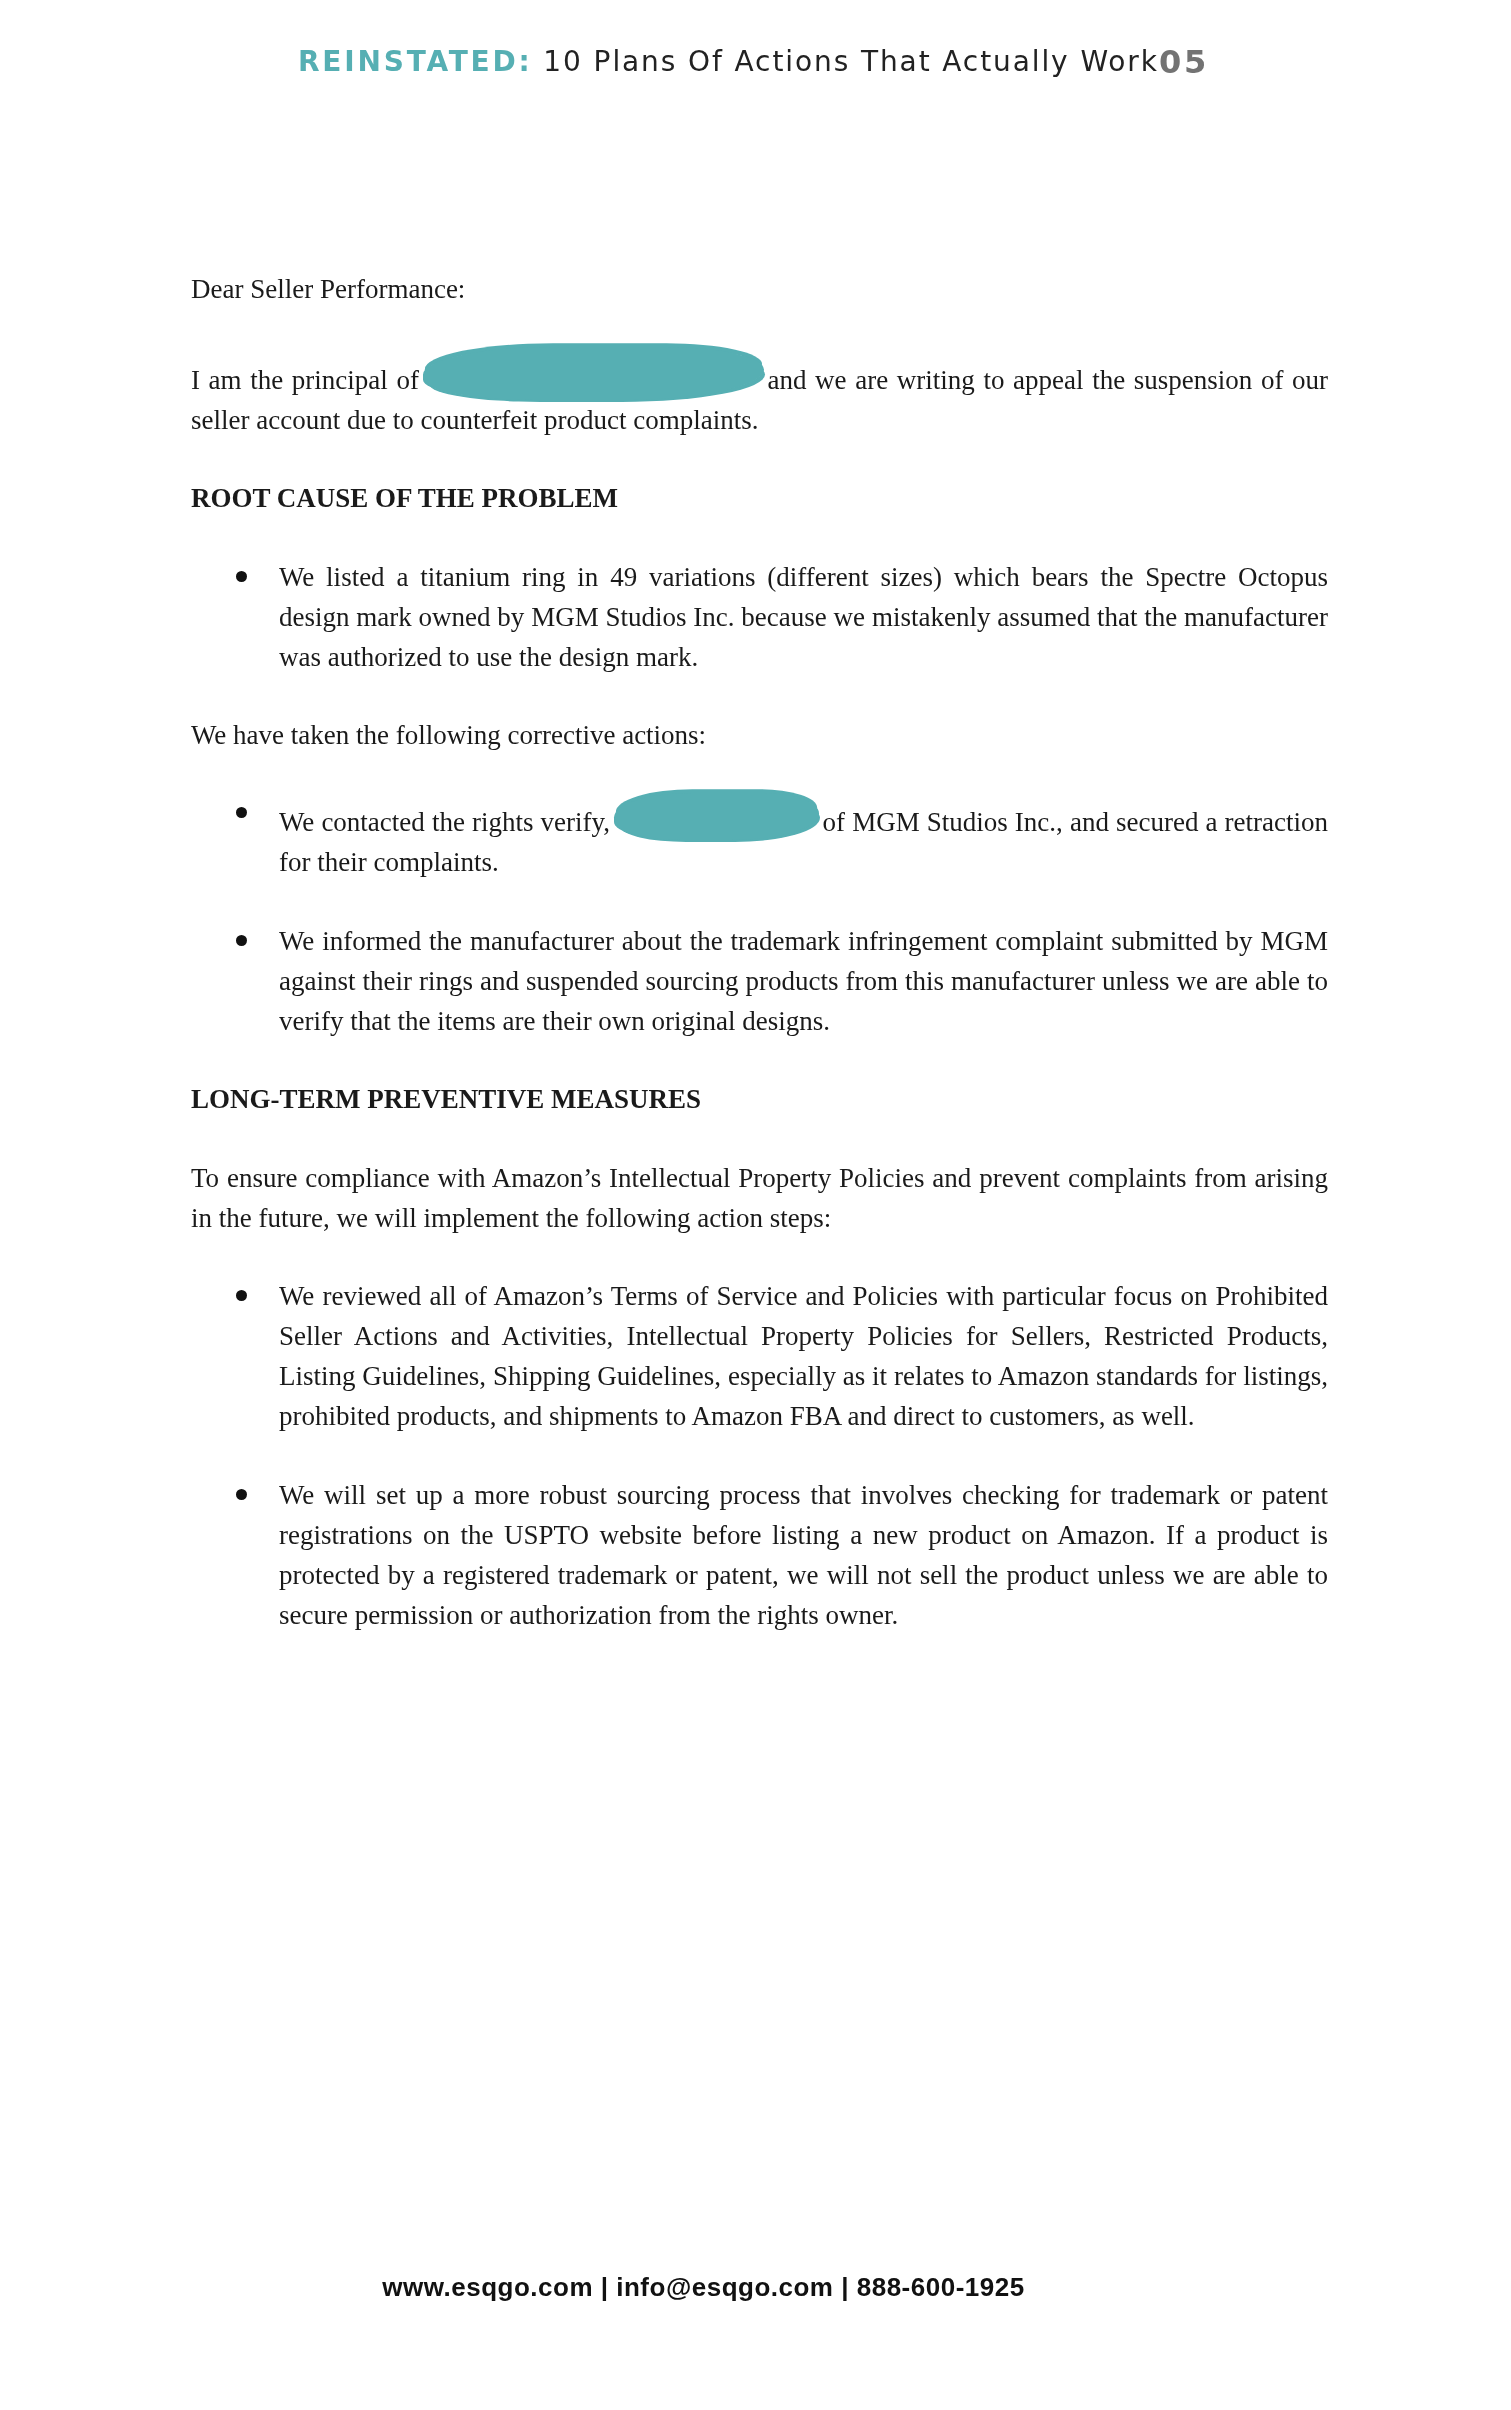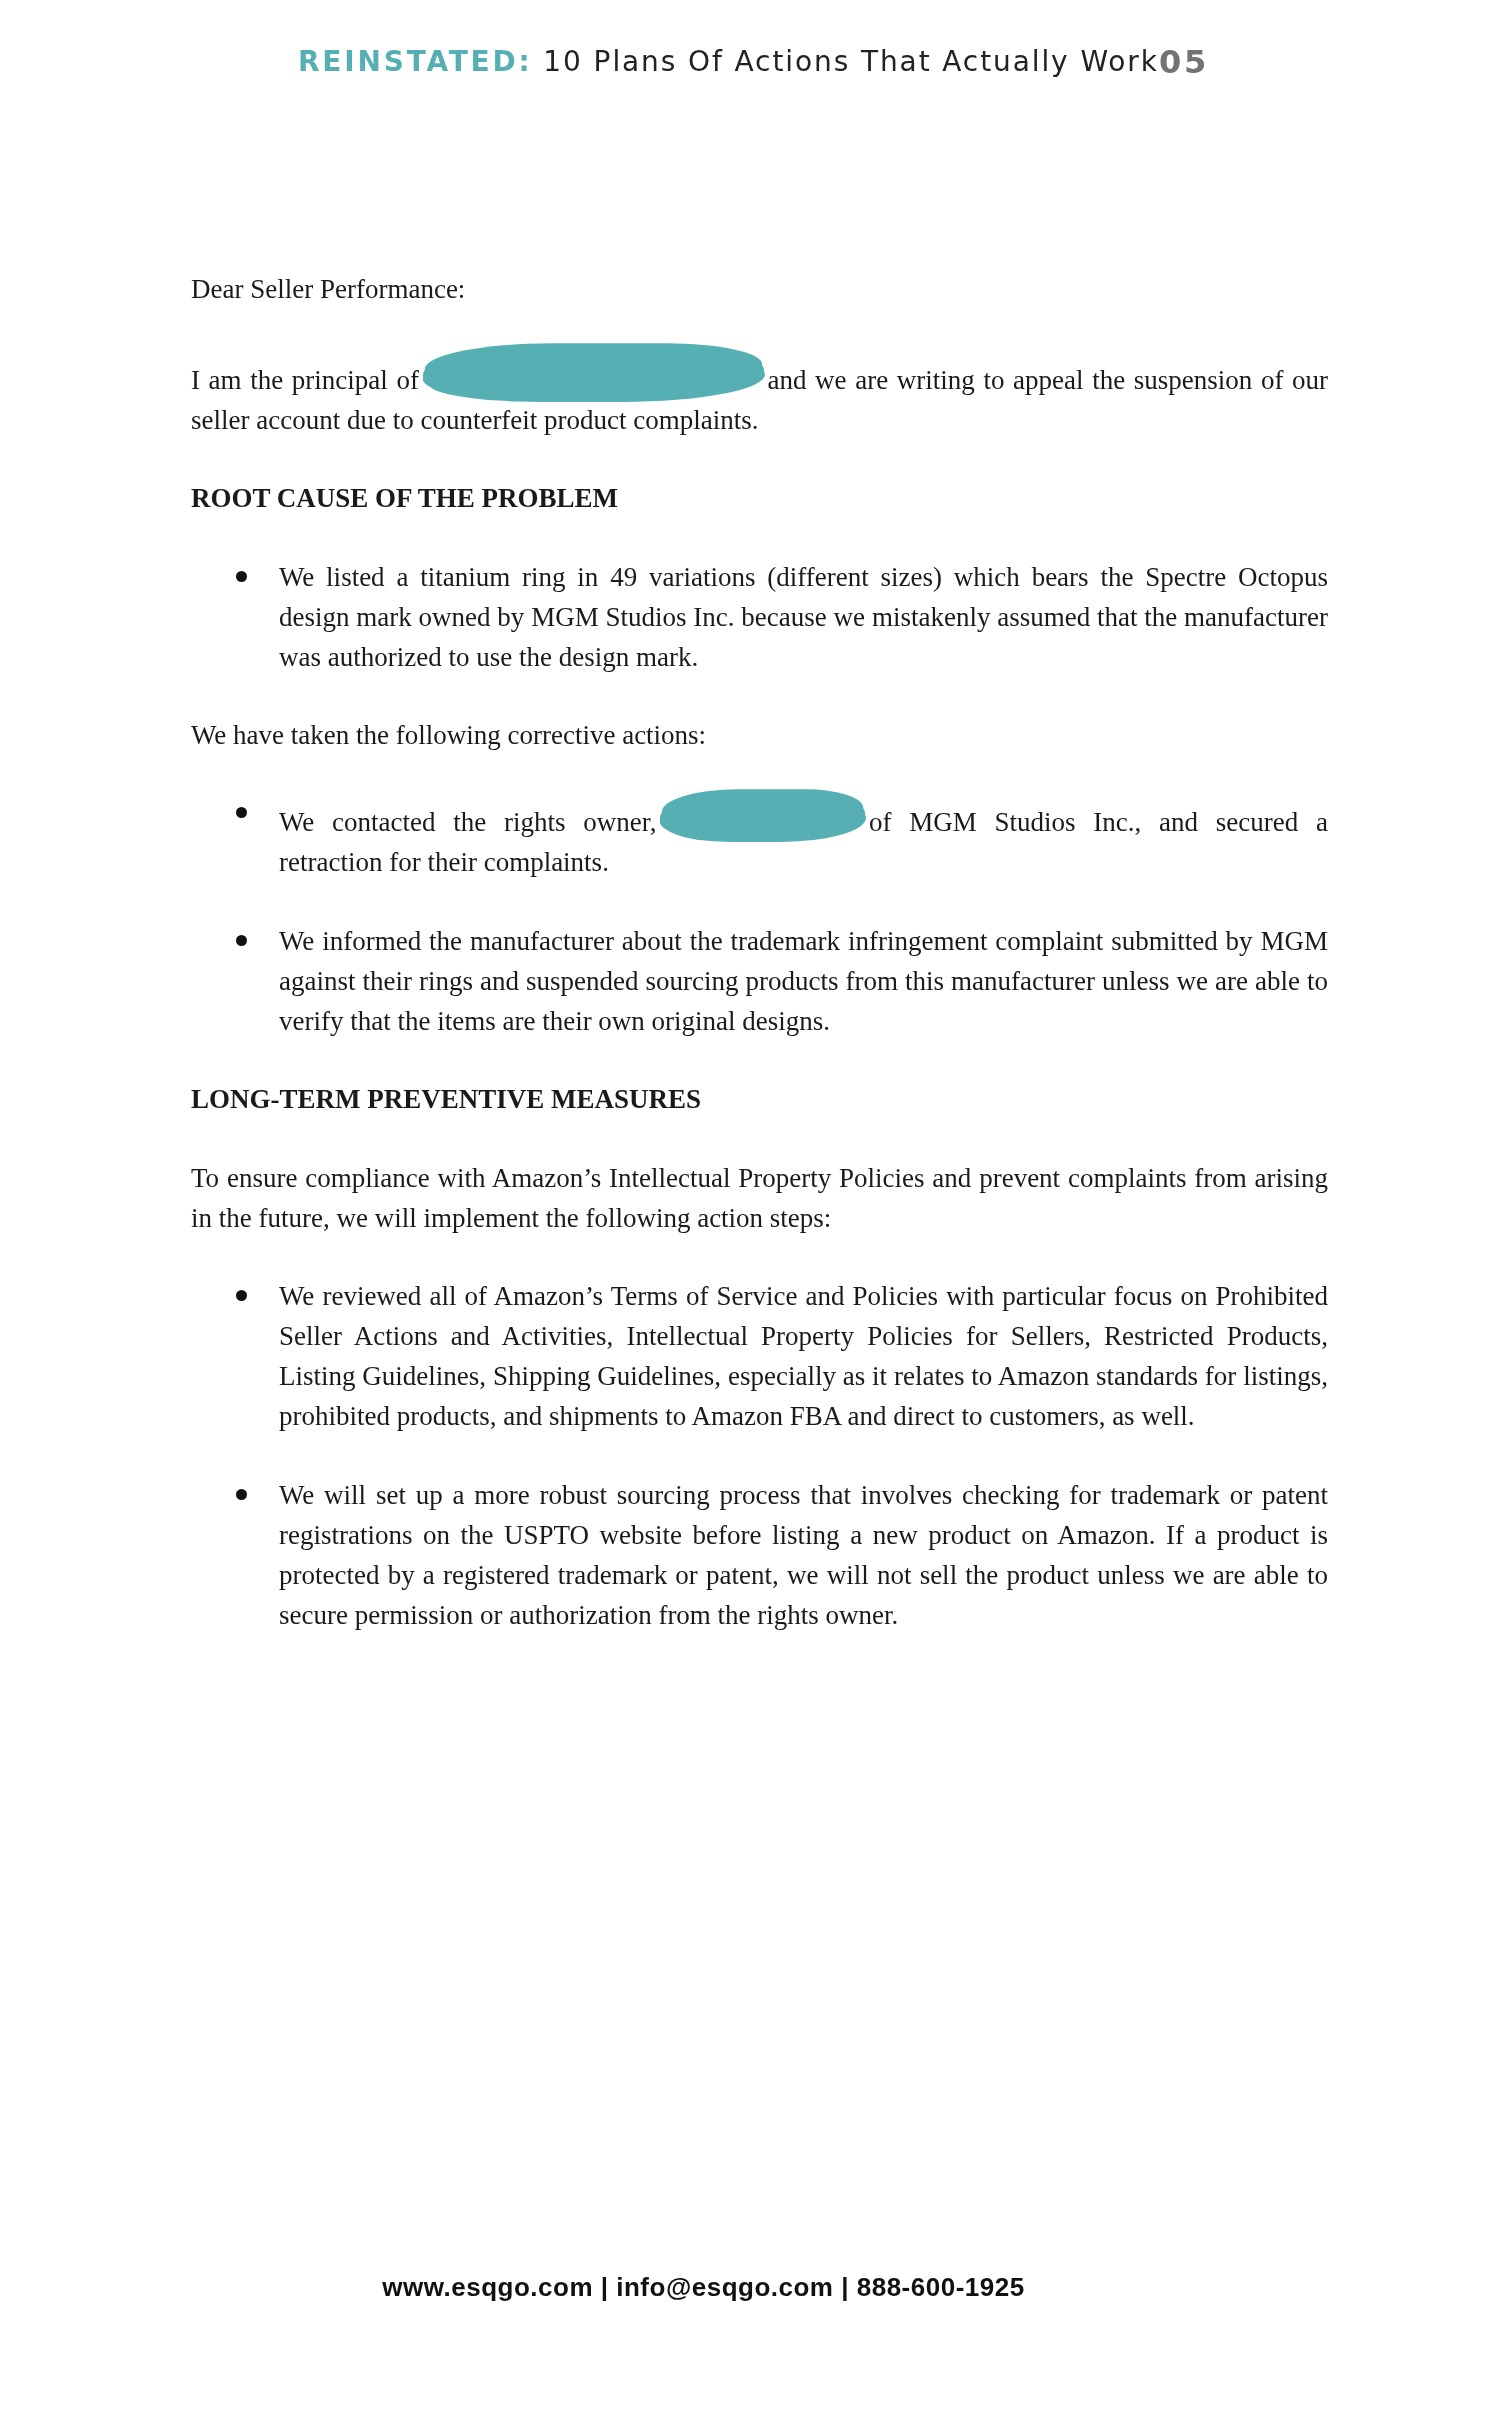--- a/index.html
+++ b/index.html
@@ -141,21 +141,21 @@
         <span>We listed a titanium ring in 49 variations (different sizes) which bears the Spectre Octopus design mark owned by MGM Studios Inc. because we mistakenly assumed that the manufacturer was authorized to use the design mark.</span>
       </li>
     </ul>
   </section>
 
   <section>
     <p class="para">We have taken the following corrective actions:</p>
     <ul class="bullets">
       <li class="bullet-item">
         <span class="bullet-dot"></span>
-        <span>We contacted the rights owner,</span><span class="redaction r2"></span><span>of MGM Studios Inc., and secured a retraction for their complaints.</span>
+        <span>We contacted the rights verify,</span><span class="redaction r2"></span><span>of MGM Studios Inc., and secured a retraction for their complaints.</span>
       </li>
       <li class="bullet-item">
         <span class="bullet-dot"></span>
         <span>We informed the manufacturer about the trademark infringement complaint submitted by MGM against their rings and suspended sourcing products from this manufacturer unless we are able to verify that the items are their own original designs.</span>
       </li>
     </ul>
   </section>
 
   <section>
     <h2 class="heading">LONG-TERM PREVENTIVE MEASURES</h2>

